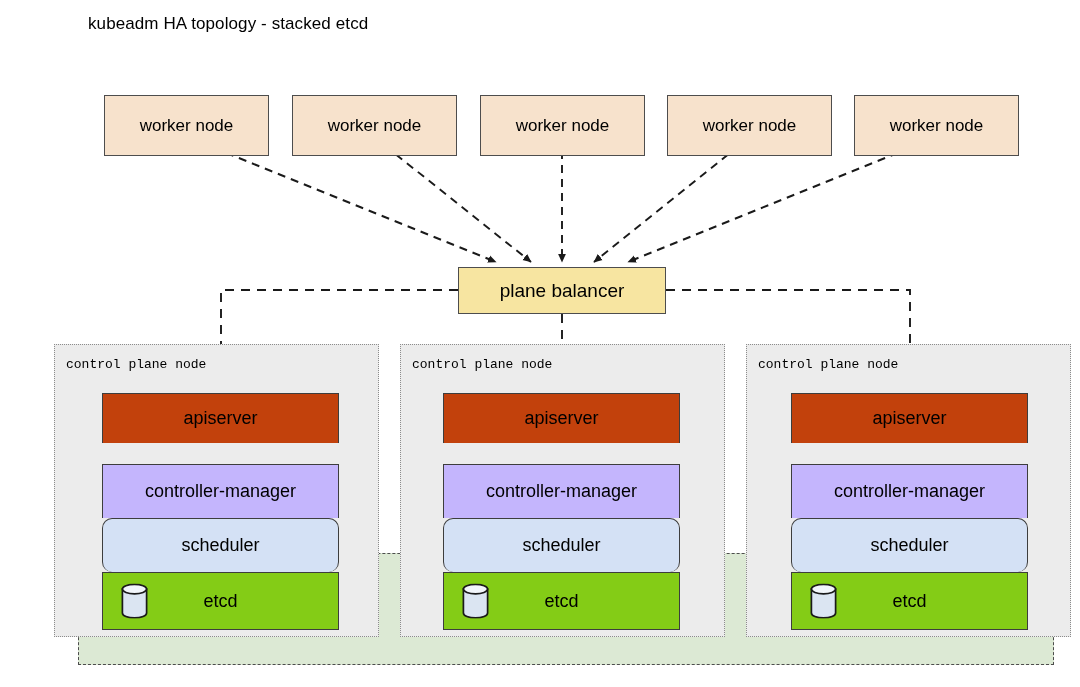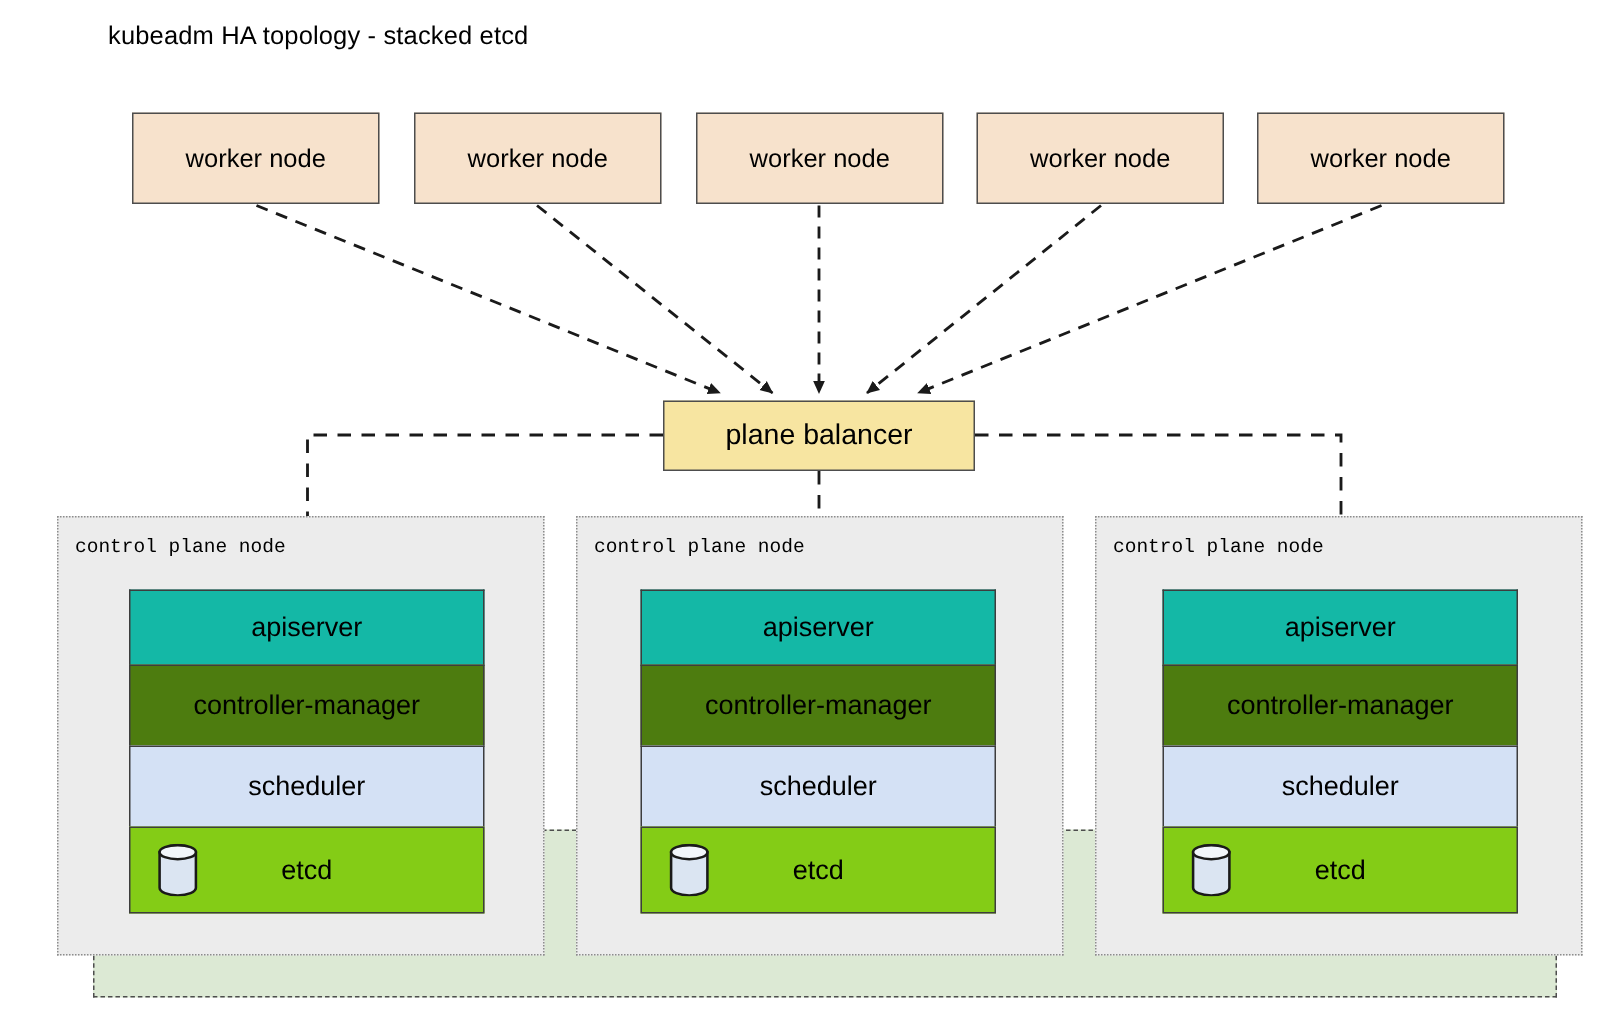--- a/index.html
+++ b/index.html
@@ -4,40 +4,41 @@
 <style>
   html,body{margin:0;padding:0;}
   body{
     width:1080px;height:687px;
     background:#ffffff;
     font-family:"Liberation Sans",sans-serif;
     color:#000000;
     overflow:hidden;
     position:relative;
   }
-  #stage{position:absolute;left:0;top:0;width:992px;height:687px;}
+  #stage{position:absolute;left:16px;top:0;width:992px;height:687px;}
   #svg-layer{position:absolute;left:0;top:0;width:1080px;height:687px;}
 
   .title{
     position:absolute;
     left:72px;top:14px;
     font-size:17px;
     letter-spacing:0.1px;
     white-space:nowrap;
   }
 
   
   .worker{
     position:absolute;
     width:165px;height:61px;
     background:#f7e2cc;
     border:1.6px solid #4d4d4d;
     box-sizing:border-box;
     display:flex;align-items:center;justify-content:center;
     font-size:17px;
+    margin-top:20px;
   }
 
   
   .loadbalancer{
     position:absolute;
     left:442px;top:267px;
     width:208px;height:47px;
     background:#f7e5a1;
     border:1.6px solid #4d4d4d;
     box-sizing:border-box;
@@ -68,23 +69,23 @@
     box-sizing:border-box;
   }
   .comp{
     box-sizing:border-box;
     border:1.6px solid #3d3d3d;
     border-bottom:none;
     display:flex;align-items:center;justify-content:center;
     font-size:18px;
     position:relative;
   }
-  .comp.apiserver{height:50px;background:#14b8a6;}
-  .comp.controller{height:54px;background:#4d7c0f;}
-  .comp.scheduler{height:54px;background:#d4e1f5;}
+  .comp.apiserver{height:50px;background:#c2410c;}
+  .comp.controller{height:54px;background:#c4b5fd;margin-top:21px;}
+  .comp.scheduler{height:54px;background:#d4e1f5;border-radius:10px;}
   .comp.etcd{height:58px;background:#84cc16;border-bottom:1.6px solid #3d3d3d;}
 
   .db-icon{
     position:absolute;
     left:18px;top:50%;
     transform:translateY(-50%);
     width:27px;height:35px;
   }
 
   

